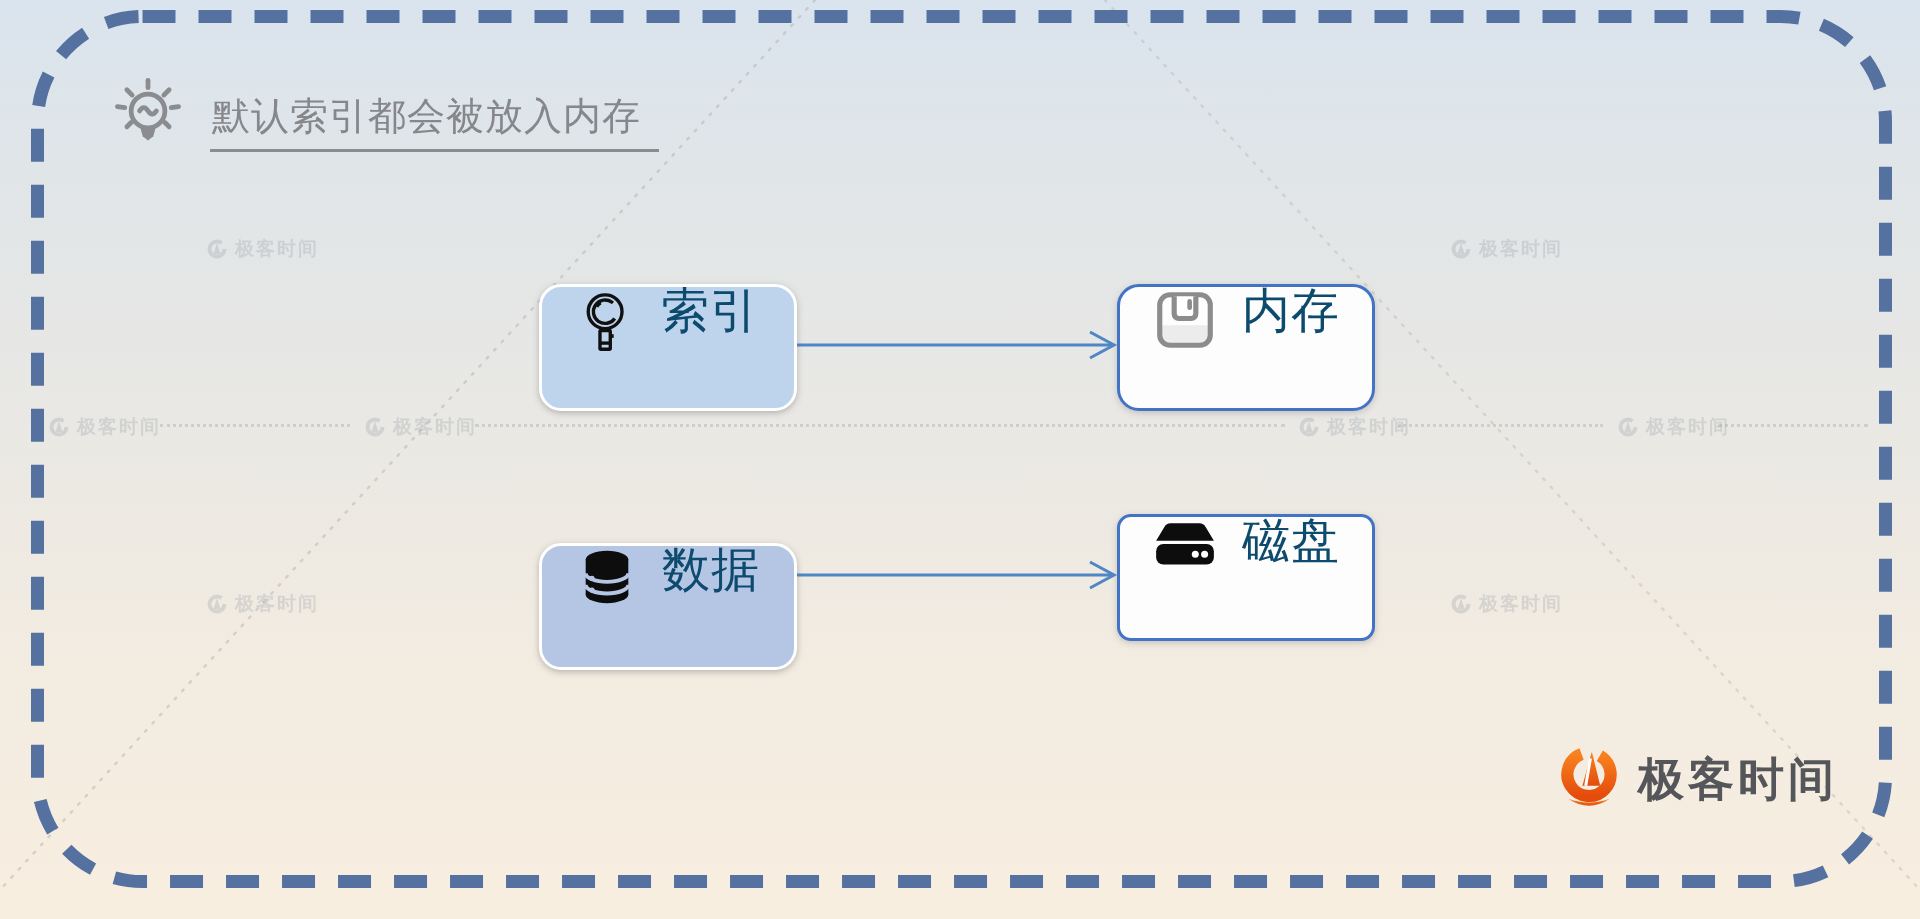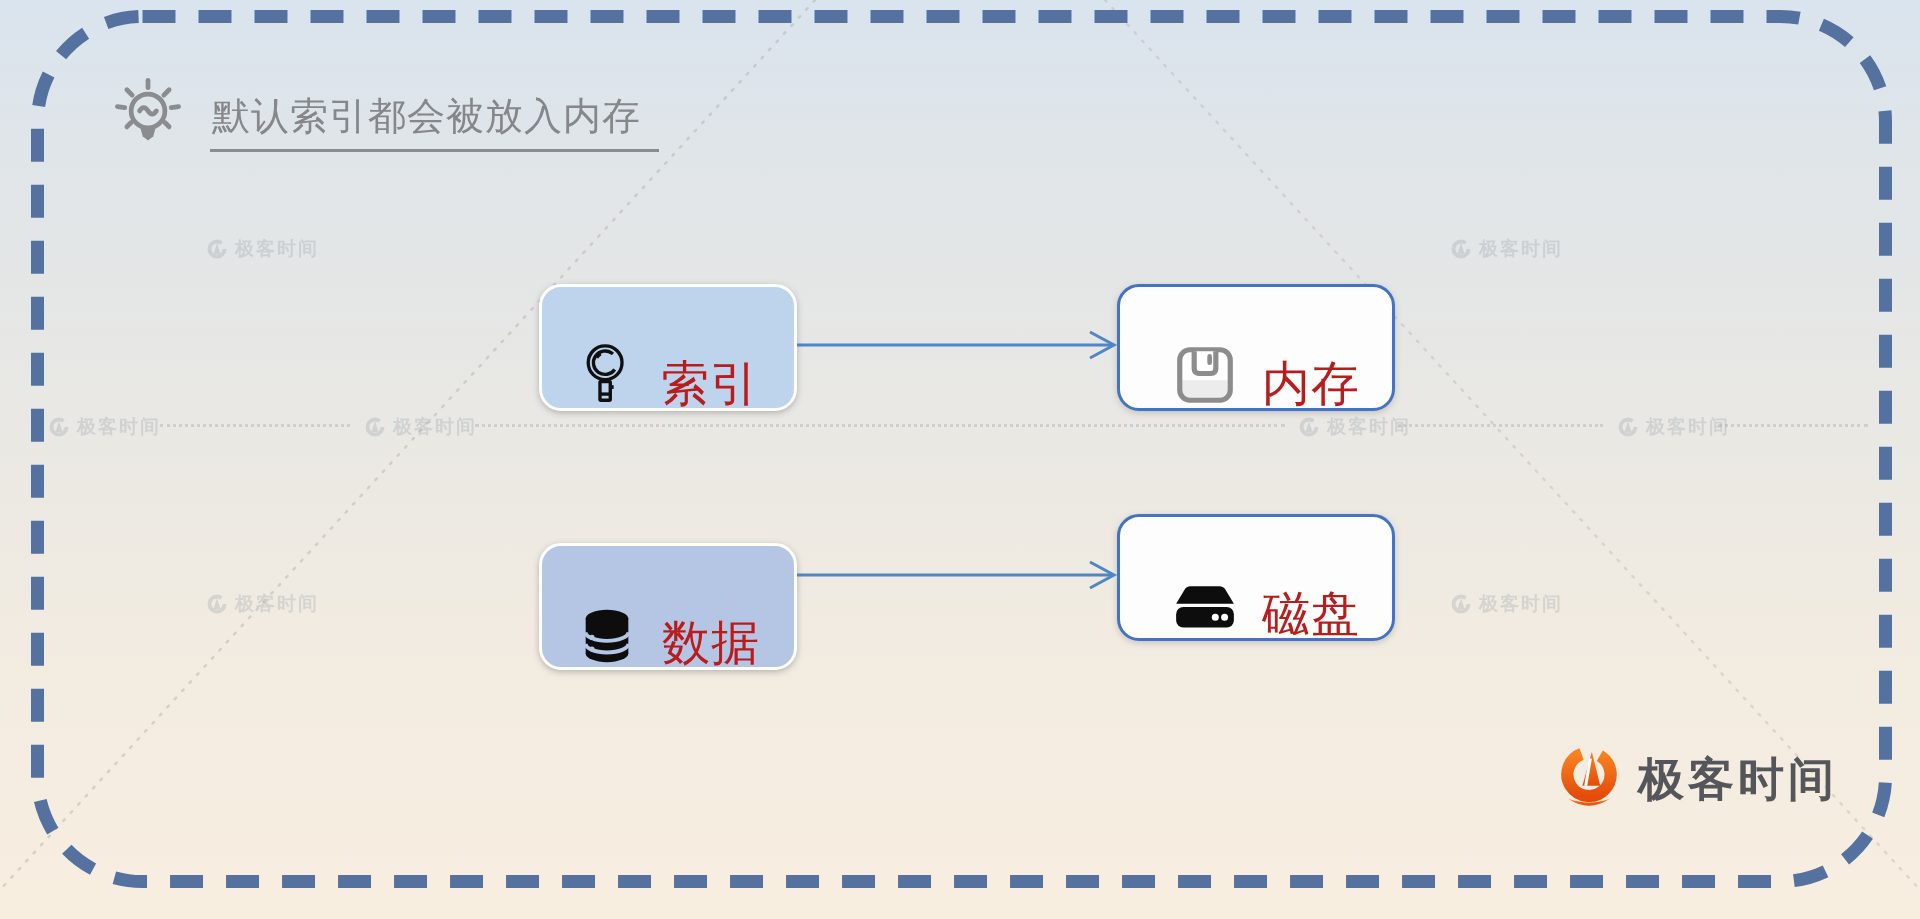--- a/index.html
+++ b/index.html
@@ -25,26 +25,26 @@
   
   .title-row{position:absolute;left:110px;top:74px;display:flex;align-items:flex-end;gap:24px;}
   .title-row h1{
     margin:0;font-size:38px;font-weight:400;color:#85878a;line-height:1.3;
     border-bottom:3px solid #8a8c8f;padding:0 18px 8px 2px;letter-spacing:1px;
   }
 
   
   .node{
     position:absolute;width:252px;height:121px;border-radius:22px;
-    display:flex;align-items:flex-end;justify-content:center;gap:24px;
-    font-size:48px;color:#b91c1c;letter-spacing:1px;
+    display:flex;align-items:flex-start;justify-content:center;gap:24px;
+    font-size:48px;color:#0c4a6e;letter-spacing:1px;
   }
   .node-fill-blue{background:#bdd4ec;border:3px solid #ffffff;box-shadow:0 2px 6px rgba(110,110,110,.45);}
   .node-fill-lavender{background:#b5c6e5;border:3px solid #ffffff;box-shadow:0 2px 6px rgba(110,110,110,.45);}
-  .node-outline{background:#fdfdfd;border:3px solid #4273c4;box-shadow:0 2px 6px rgba(120,120,120,.35);padding-left:20px;}
+  .node-outline{background:#fdfdfd;border:3px solid #4273c4;box-shadow:0 2px 6px rgba(120,120,120,.35);}
   .node .lbl{line-height:1;}
 
   
   .brand{position:absolute;left:1558px;top:744px;display:flex;align-items:center;gap:18px;}
   .brand .brand-text{font-size:46px;font-weight:700;color:#54565a;letter-spacing:4px;}
 </style>
 </head>
 <body>
 
 <div class="canvas">
@@ -175,21 +175,21 @@
       <rect x="10" y="14" width="44" height="36" fill="#0d0d0d"></rect>
       <ellipse cx="32" cy="50" rx="22" ry="9" fill="#0d0d0d"></ellipse>
       <path d="M10,28 a22,9 0 0 0 44,0" fill="none" stroke="#b5c6e5" stroke-width="4"></path>
       <path d="M10,40 a22,9 0 0 0 44,0" fill="none" stroke="#b5c6e5" stroke-width="4"></path>
       <circle cx="16.5" cy="33.5" r="2.7" fill="#b5c6e5"></circle>
       <circle cx="16.5" cy="45.5" r="2.7" fill="#b5c6e5"></circle>
     </svg>
     <span class="lbl">数据</span>
   </div>
 
-  <div class="node node-outline" style="left:1117px;top:514px;">
+  <div class="node node-outline" style="left:1117px;top:514px;border-radius:14px;">
     <svg width="66" height="58" viewBox="0 0 64 56">
       <path d="M18,6 h28 a7,7 0 0 1 6,3.5 l8,13.5 h-56 l8,-13.5 a7,7 0 0 1 6,-3.5 z" fill="#0d0d0d"></path>
       <rect x="4" y="26" width="56" height="20" rx="7" fill="#0d0d0d"></rect>
       <circle cx="42" cy="36" r="3.4" fill="#ffffff"></circle>
       <circle cx="51" cy="36" r="3.4" fill="#ffffff"></circle>
     </svg>
     <span class="lbl">磁盘</span>
   </div>
 
   <div class="brand">

